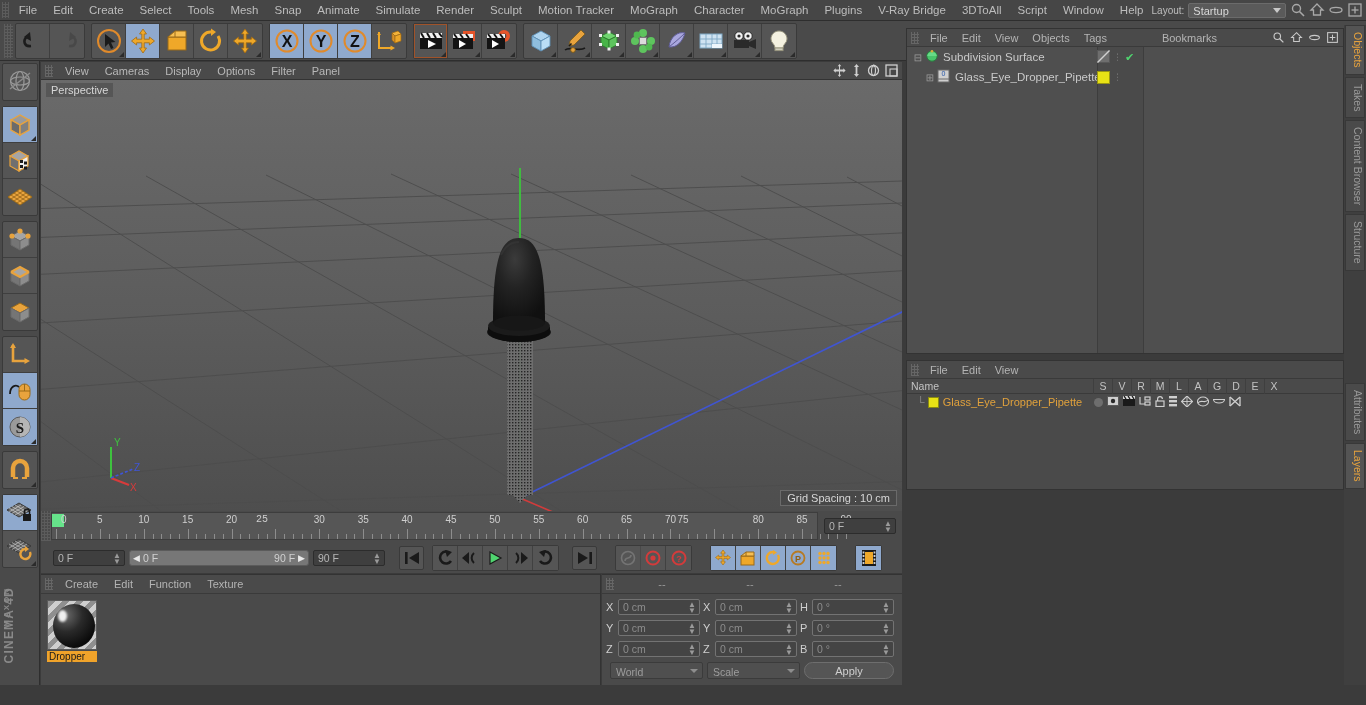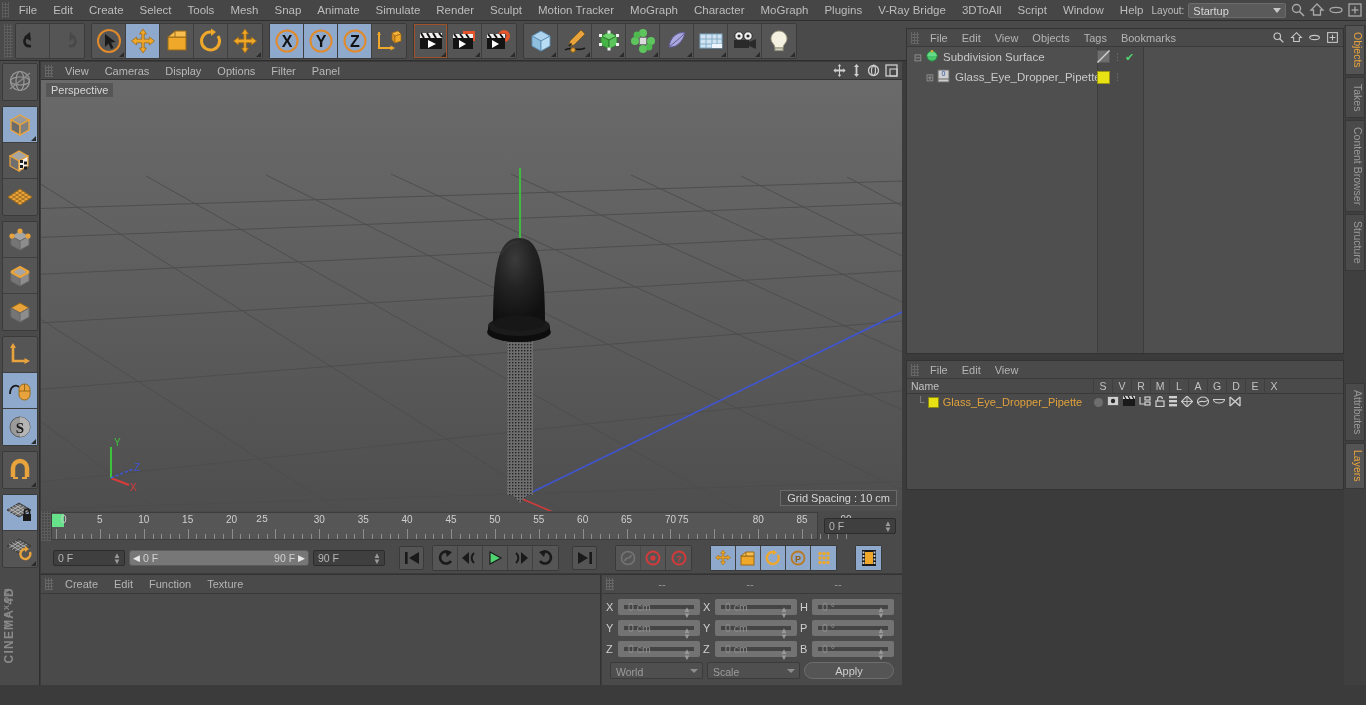--- a/index.html
+++ b/index.html
@@ -128,21 +128,21 @@
   .mat-name{ width:50px; background:#f0a32a; color:#1a1a1a; font-size:10px; text-align:left;
      padding:0 2px; margin-top:1px; overflow:hidden; white-space:nowrap;}
 
   
   .coords{ position:absolute; left:602px; top:574px; width:300px; height:111px; background:#4a4a4a; border-top:1px solid #333;}
   .co-head{ height:19px; display:flex; align-items:center; border-bottom:1px solid #3a3a3a; color:#9a9a9a;}
   .co-head .col{ width:88px; text-align:center; font-size:11px;}
   .co-rows{ padding:3px 4px 0 4px;}
   .co-row{ display:flex; align-items:center; height:20px; margin-bottom:1px;}
   .co-lbl{ width:12px; font-size:11px; color:#cfcfcf; text-align:left;}
-  .co-field{ width:82px; height:16px; background:#444; border:6px solid #737373; border-radius:2px;
+  .co-field{ width:82px; height:16px; background:#444; border:1px solid #737373; border-radius:2px;
      color:#8d8d8d; font-size:10.5px; padding-left:4px; display:flex; align-items:center; position:relative; margin-right:3px;}
   .co-bottom{ display:flex; align-items:center; padding:2px 4px; gap:4px;}
   .co-drop{ width:95px;height:17px; background:#4f4f4f; border:1px solid #3b3b3b; border-radius:2px;
      color:#9d9d9d; font-size:10.5px; padding-left:5px; display:flex;align-items:flex-end; position:relative;}
   .co-drop .carot{ position:absolute; right:4px; top:6px; width:0;height:0;
      border-left:4px solid transparent;border-right:4px solid transparent;border-top:4px solid #8d8d8d;}
   .apply-btn{ width:92px;height:17px; background:#555; border:1px solid #6e6e6e; border-radius:9px;
      color:#cfcfcf; font-size:11px; display:flex; align-items:center; justify-content:center;}
 
   
@@ -969,20 +969,29 @@
   </div>
 
   <div class="matmgr">
     <div class="mm-menu">
       <div class="grip2" style="width:8px;height:12px;margin:0 4px;background-image:repeating-linear-gradient(0deg,#7a7a7a 0 1px,transparent 1px 3px),repeating-linear-gradient(90deg,#7a7a7a 0 1px,transparent 1px 3px);background-size:3px 3px;opacity:.6;"></div>
       <div class="mi" style="padding:0 8px;font-size:11px;line-height:19px;">Create</div>
       <div class="mi" style="padding:0 8px;font-size:11px;line-height:19px;">Edit</div>
       <div class="mi" style="padding:0 8px;font-size:11px;line-height:19px;">Function</div>
       <div class="mi" style="padding:0 8px;font-size:11px;line-height:19px;">Texture</div>
     </div>
+    <div class="mm-body">
+      <div class="mat-chip">
+        <div class="mat-sphere">
+          <div class="ball"></div>
+          <div class="spec"></div>
+        </div>
+        <div class="mat-name">Dropper</div>
+      </div>
+    </div>
   </div>
 
   <div class="coords">
     <div class="co-head">
       <div class="grip2" style="width:8px;height:12px;margin:0 4px;background-image:repeating-linear-gradient(0deg,#7a7a7a 0 1px,transparent 1px 3px),repeating-linear-gradient(90deg,#7a7a7a 0 1px,transparent 1px 3px);background-size:3px 3px;opacity:.6;"></div>
       <div class="col">--</div>
       <div class="col">--</div>
       <div class="col">--</div>
     </div>
     <div class="co-rows">
@@ -1052,21 +1061,21 @@
   </div>
 
   <div class="objmgr">
     <div class="om-menu">
       <div class="grip2" style="width:8px;height:12px;margin:0 4px;background-image:repeating-linear-gradient(0deg,#7a7a7a 0 1px,transparent 1px 3px),repeating-linear-gradient(90deg,#7a7a7a 0 1px,transparent 1px 3px);background-size:3px 3px;opacity:.6;"></div>
       <div class="mi" style="padding:0 7px;font-size:11px;line-height:18px;">File</div>
       <div class="mi" style="padding:0 7px;font-size:11px;line-height:18px;">Edit</div>
       <div class="mi" style="padding:0 7px;font-size:11px;line-height:18px;">View</div>
       <div class="mi" style="padding:0 7px;font-size:11px;line-height:18px;">Objects</div>
       <div class="mi" style="padding:0 7px;font-size:11px;line-height:18px;">Tags</div>
-      <div class="mi" style="padding:0 7px;font-size:11px;line-height:18px;">Bookmarks</div>
+      <div class="mi" style="padding:0 7px;font-size:11px;line-height:18px;margin-left:41px;">Bookmarks</div>
       <div class="om-icons">
         <span><svg width="13" height="13" viewBox="0 0 16 16">
               <circle cx="6.5" cy="6.5" r="4" fill="none" stroke="#c9c9c9" stroke-width="1.4"></circle>
               <line x1="9.5" y1="9.5" x2="14" y2="14" stroke="#c9c9c9" stroke-width="1.6"></line>
             </svg></span>
         <span><svg width="13" height="13" viewBox="0 0 16 16">
               <path d="M8 2 L14 8 H11.5 V13 H4.5 V8 H2 Z" fill="none" stroke="#c9c9c9" stroke-width="1.3"></path>
             </svg></span>
         <span><svg width="13" height="13" viewBox="0 0 16 16">
               <ellipse cx="8" cy="8" rx="6" ry="2.6" fill="none" stroke="#c9c9c9" stroke-width="1.3"></ellipse>

